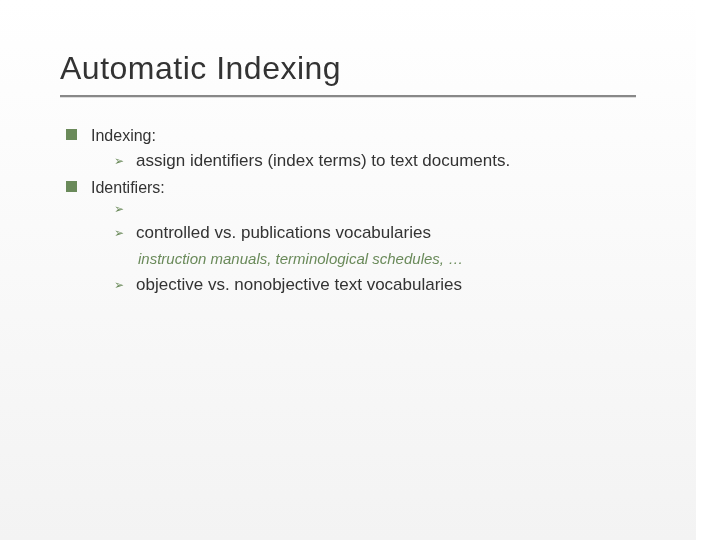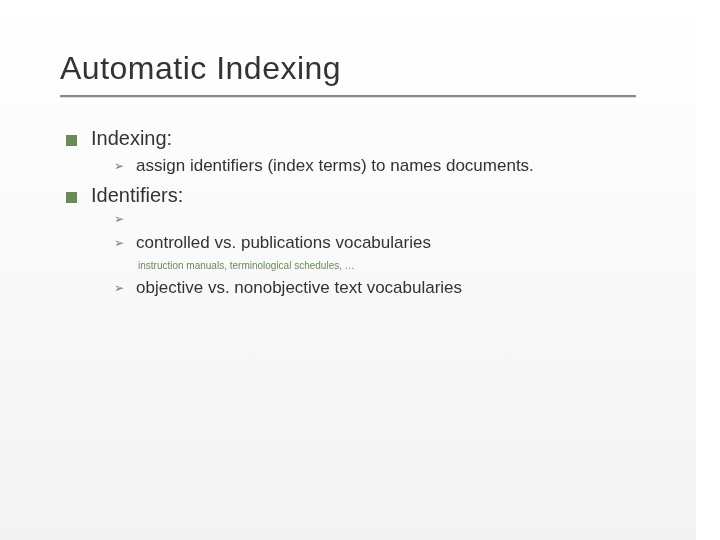--- a/index.html
+++ b/index.html
@@ -31,23 +31,23 @@
     background: #888;
     width: 100%;
     margin-bottom: 30px;
     box-shadow: 0 1px 0 #ddd;
   }
   .body {
     padding-left: 6px;
   }
   .lvl1 {
     display: flex;
-    align-items: center;
+    align-items: flex-start;
     margin: 8px 0 6px 0;
-    font-size: 20px;
+    font-size: 16px;
     color: #333;
   }
   .lvl1 .bullet {
     width: 11px;
     height: 11px;
     background: #6a8a5a;
     display: inline-block;
     margin-right: 14px;
     position: relative;
     top: 2px;
@@ -65,44 +65,45 @@
   }
   .lvl2 .bullet {
     font-size: 12px;
     color: #6a8a5a;
     margin-right: 12px;
     flex-shrink: 0;
     position: relative;
     top: -1px;
   }
   .desc {
-    font-size: 10px;
+    font-size: 15px;
     color: #6a8a5a;
     margin: 2px 0 6px 0;
     line-height: 1.3;
     padding-left: 24px;
+    font-style: italic;
   }
 </style>
 </head>
 <body>
 
 <div class="slide">
   <h1 class="title">Automatic Indexing</h1>
   <div class="title-rule"></div>
 
   <div class="body">
 
     <div class="lvl1">
       <span class="bullet"></span>
       <span>Indexing:</span>
     </div>
     <div class="sub">
       <div class="lvl2">
         <span class="bullet">➢</span>
-        <span>assign identifiers (index terms) to names documents.</span>
+        <span>assign identifiers (index terms) to text documents.</span>
       </div>
     </div>
 
     <div class="lvl1">
       <span class="bullet"></span>
       <span>Identifiers:</span>
     </div>
     <div class="sub">
 
       <div class="lvl2">

